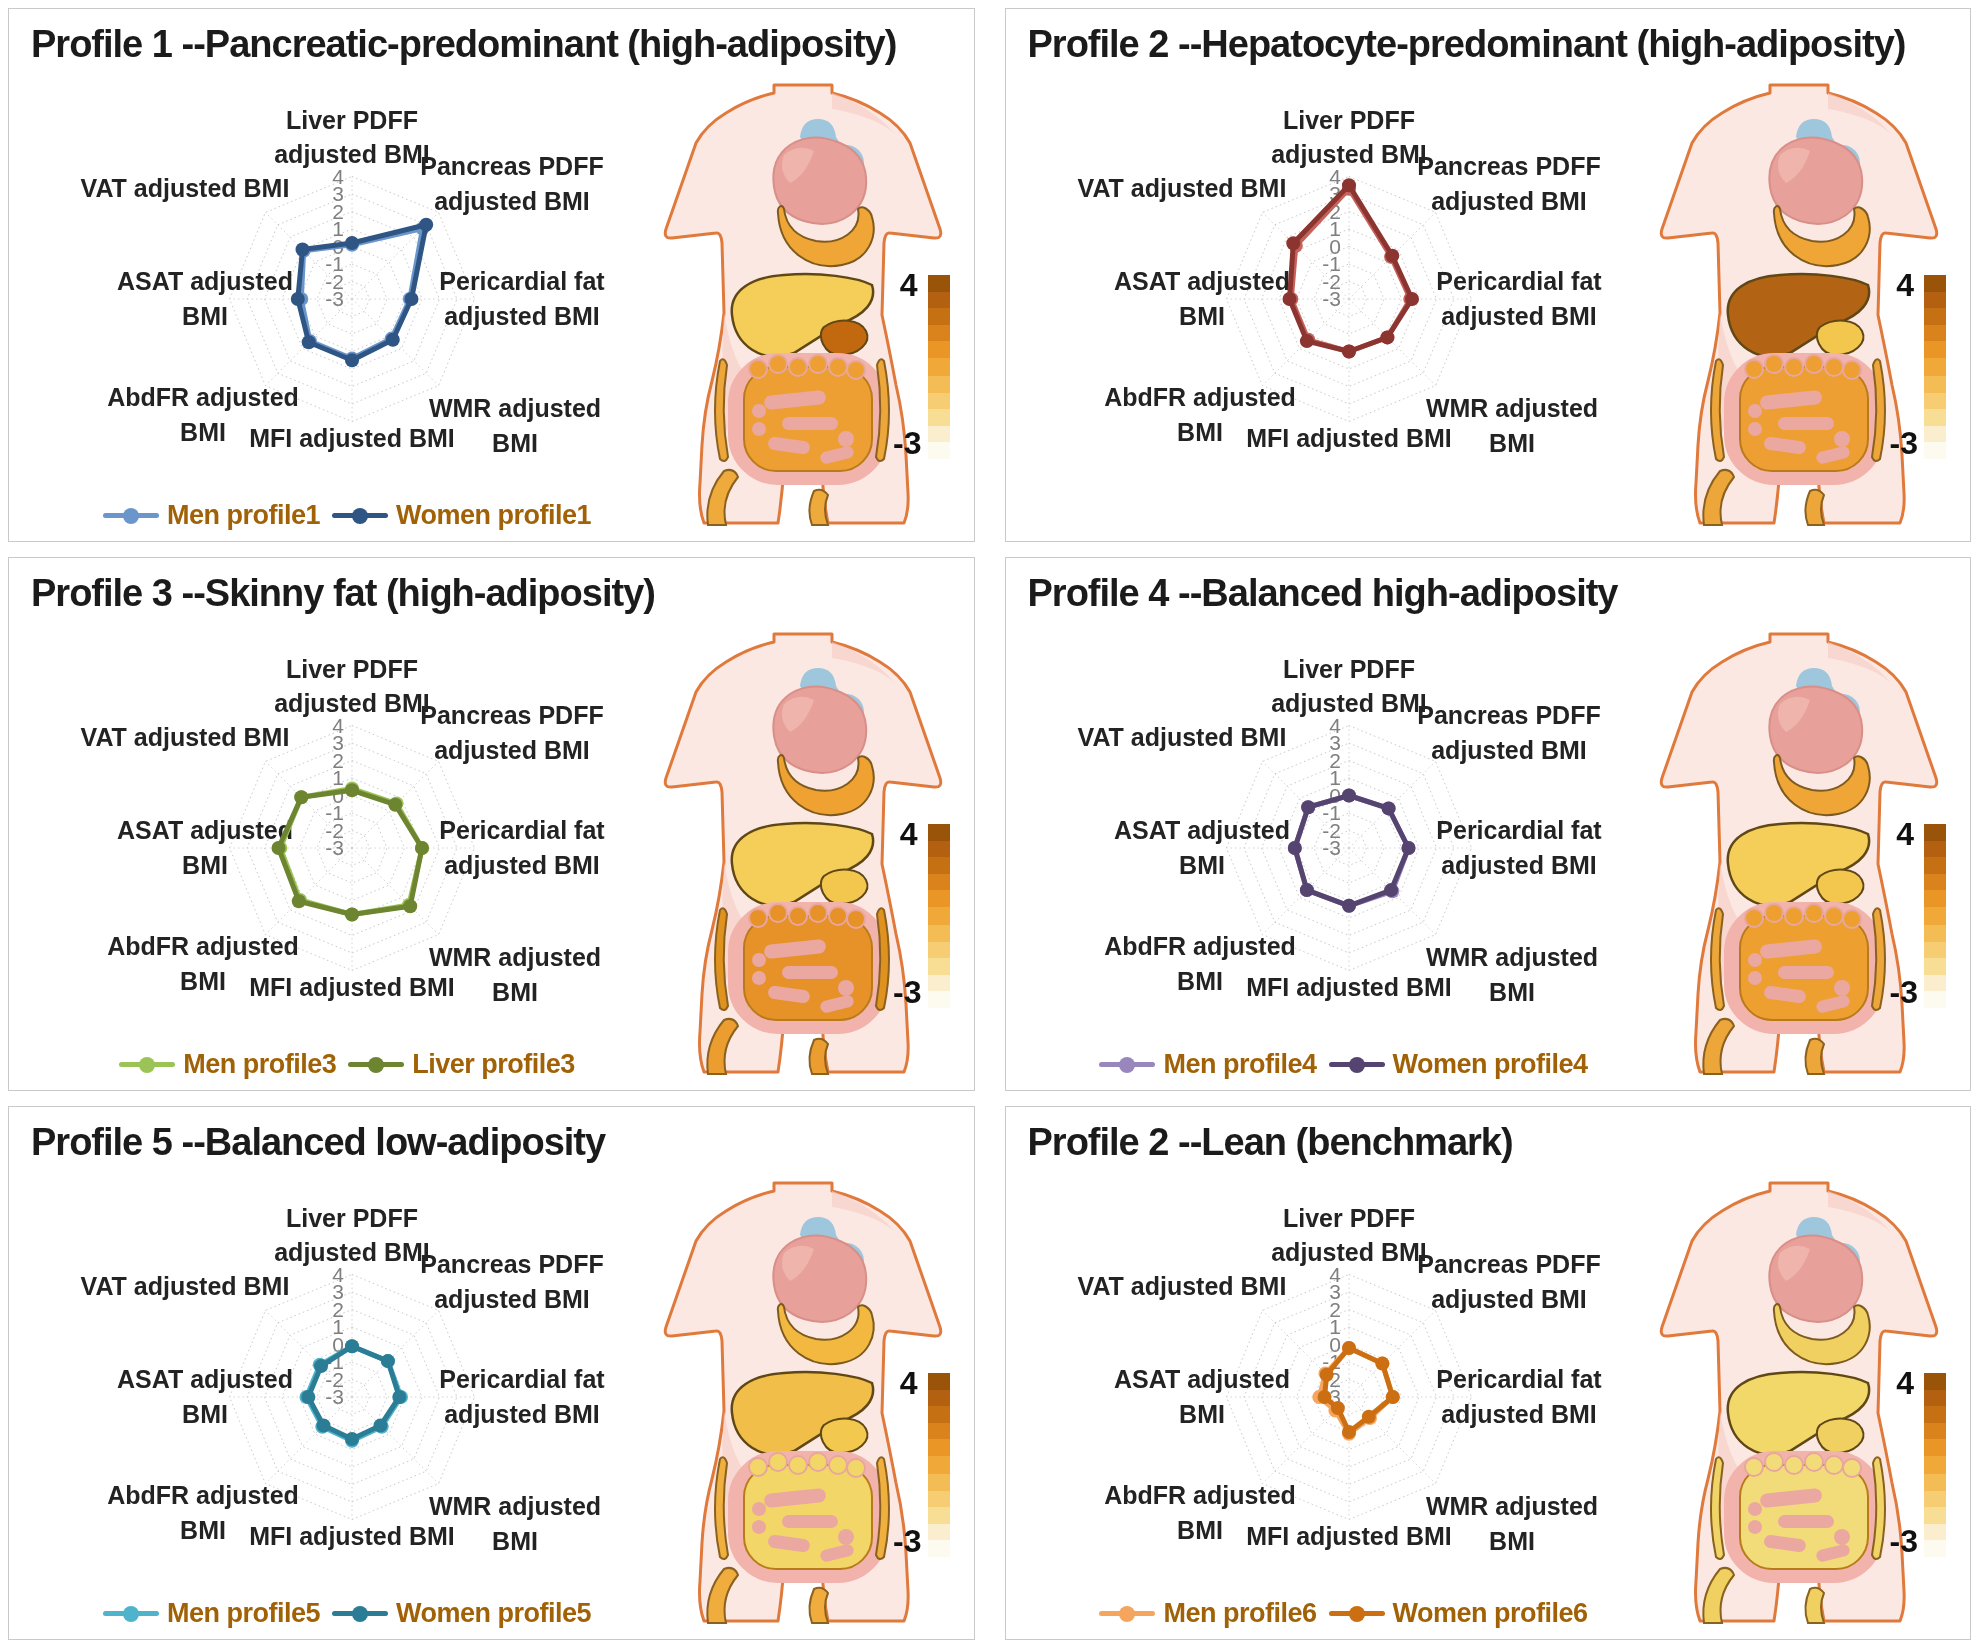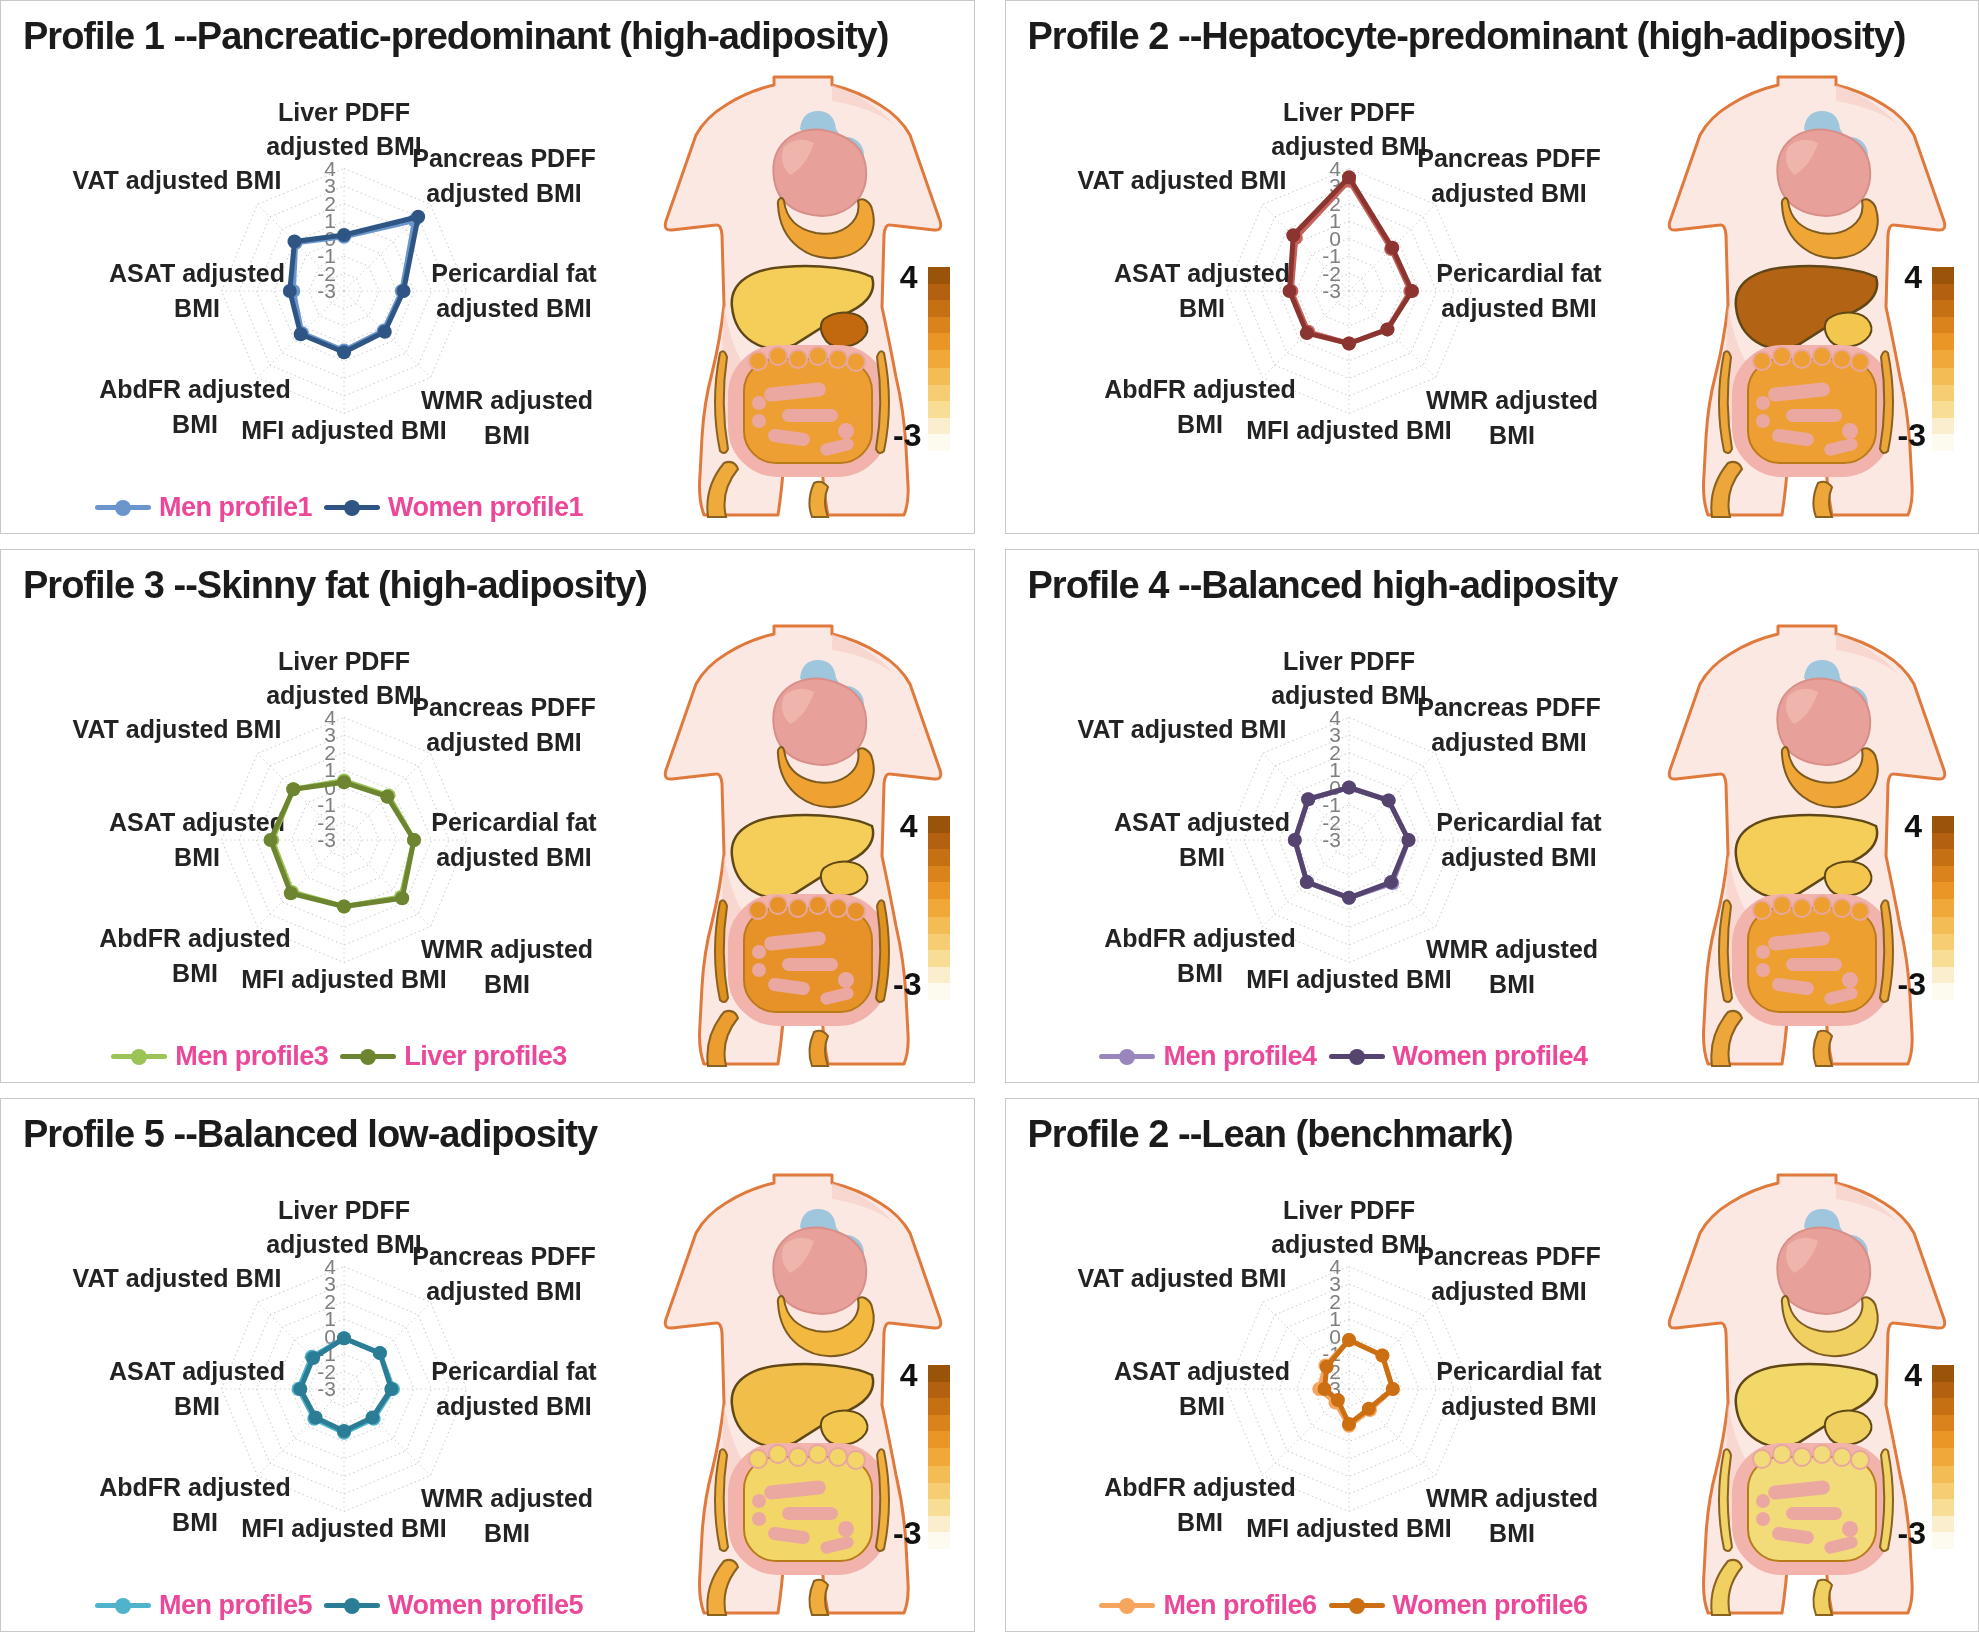--- a/index.html
+++ b/index.html
@@ -1,25 +1,25 @@
 <!DOCTYPE html>
 <html><head>
 <meta charset="utf-8">
 <style>
   html,body{margin:0;padding:0;background:#ffffff;}
   body{width:1979px;height:1652px;font-family:"Liberation Sans",sans-serif;-webkit-font-smoothing:antialiased;}
-  .grid{display:grid;grid-template-columns:1fr 1fr;grid-template-rows:repeat(3,534px);gap:15px 30px;box-sizing:border-box;}
+  .grid{display:grid;grid-template-columns:1fr 1fr;grid-template-rows:repeat(3,534px);gap:15px 30px;padding:8px;box-sizing:border-box;}
   .panel{position:relative;border:1px solid #c9c9c9;background:#fff;overflow:hidden;}
   .panel-title{position:absolute;top:14px;left:22px;font-size:38px;font-weight:700;color:#1b1b1b;letter-spacing:-1px;white-space:nowrap;}
   .radar-wrap{position:absolute;left:8px;top:50px;width:660px;height:420px;}
   .legend{position:absolute;left:8px;bottom:10px;width:660px;display:flex;justify-content:center;align-items:center;gap:12px;}
   .lgitem{display:flex;align-items:center;gap:8px;}
   .lgline{position:relative;display:inline-block;width:56px;height:5px;border-radius:3px;}
   .lgdot{position:absolute;left:50%;top:50%;transform:translate(-50%,-50%);width:16px;height:16px;border-radius:50%;}
-  .lglabel{font-weight:700;font-size:27px;color:#ec4899;letter-spacing:-0.5px;}
+  .lglabel{font-weight:700;font-size:27px;color:#a16207;letter-spacing:-0.5px;}
   .body-wrap{position:absolute;right:2px;top:54px;width:340px;height:466px;}
   .colorbar{position:absolute;right:24px;top:266px;width:22px;height:184px;
     background:linear-gradient(to bottom,
       #9a540a 0%, #9a540a 9%,
       #b36110 9%, #b36110 18%,
       #c57013 18%, #c57013 27%,
       #da831c 27%, #da831c 36%,
       #e99627 36%, #e99627 45%,
       #f0a838 45%, #f0a838 55%,
       #f4bc55 55%, #f4bc55 64%,

